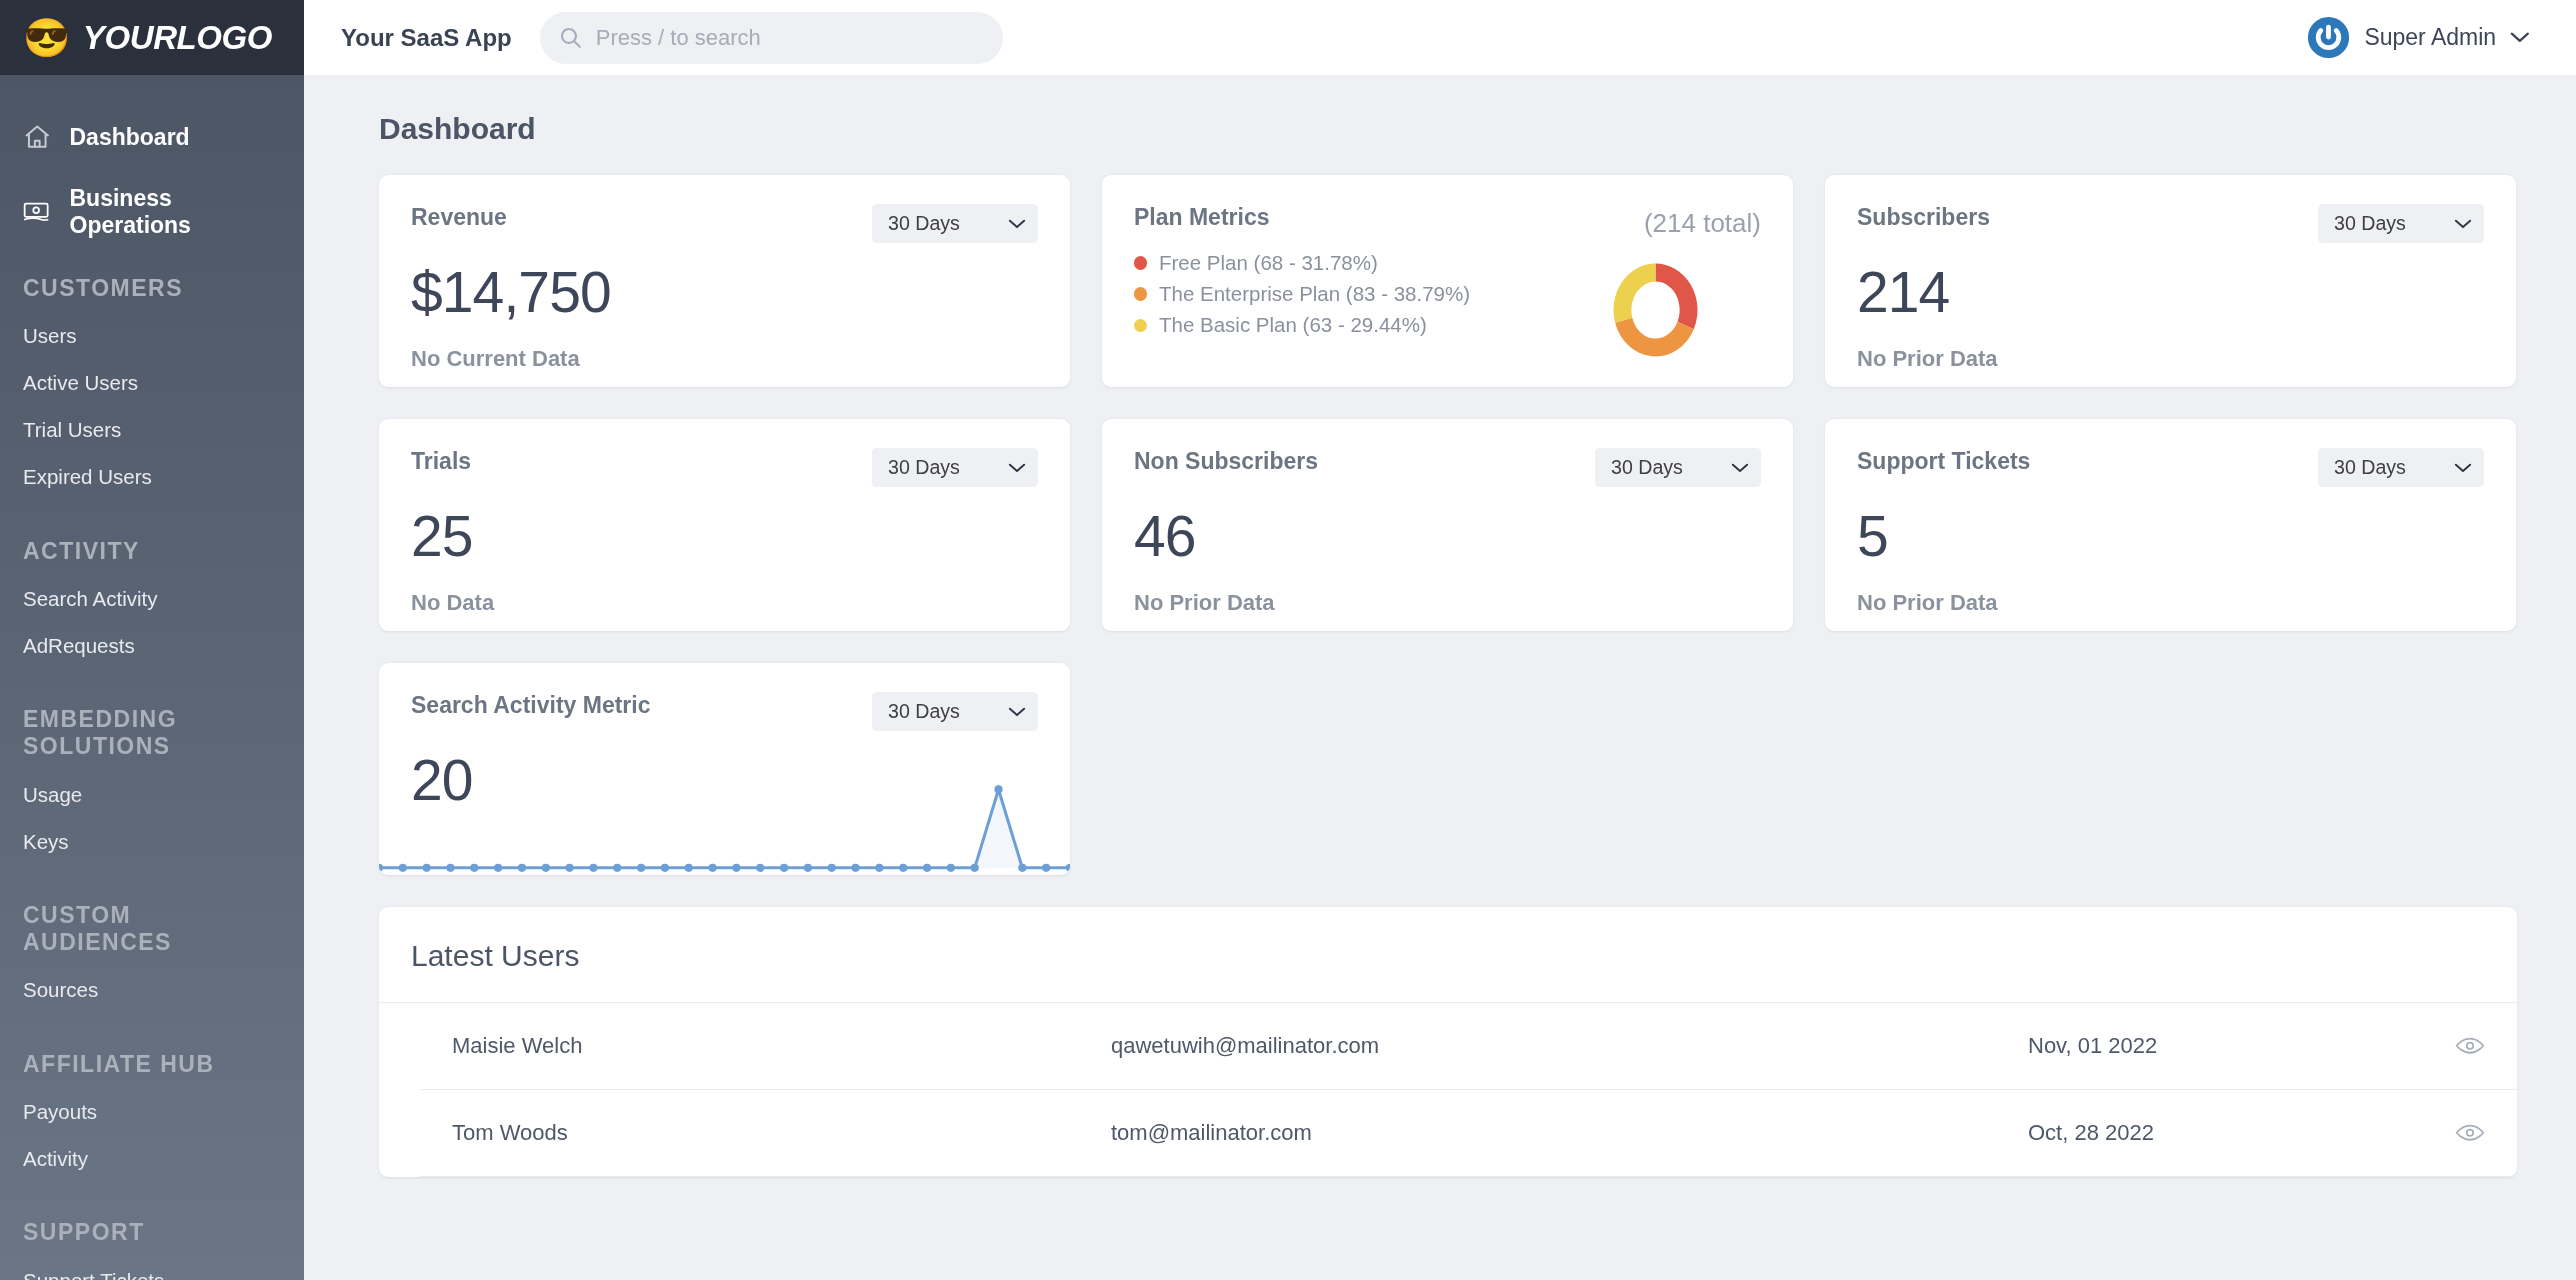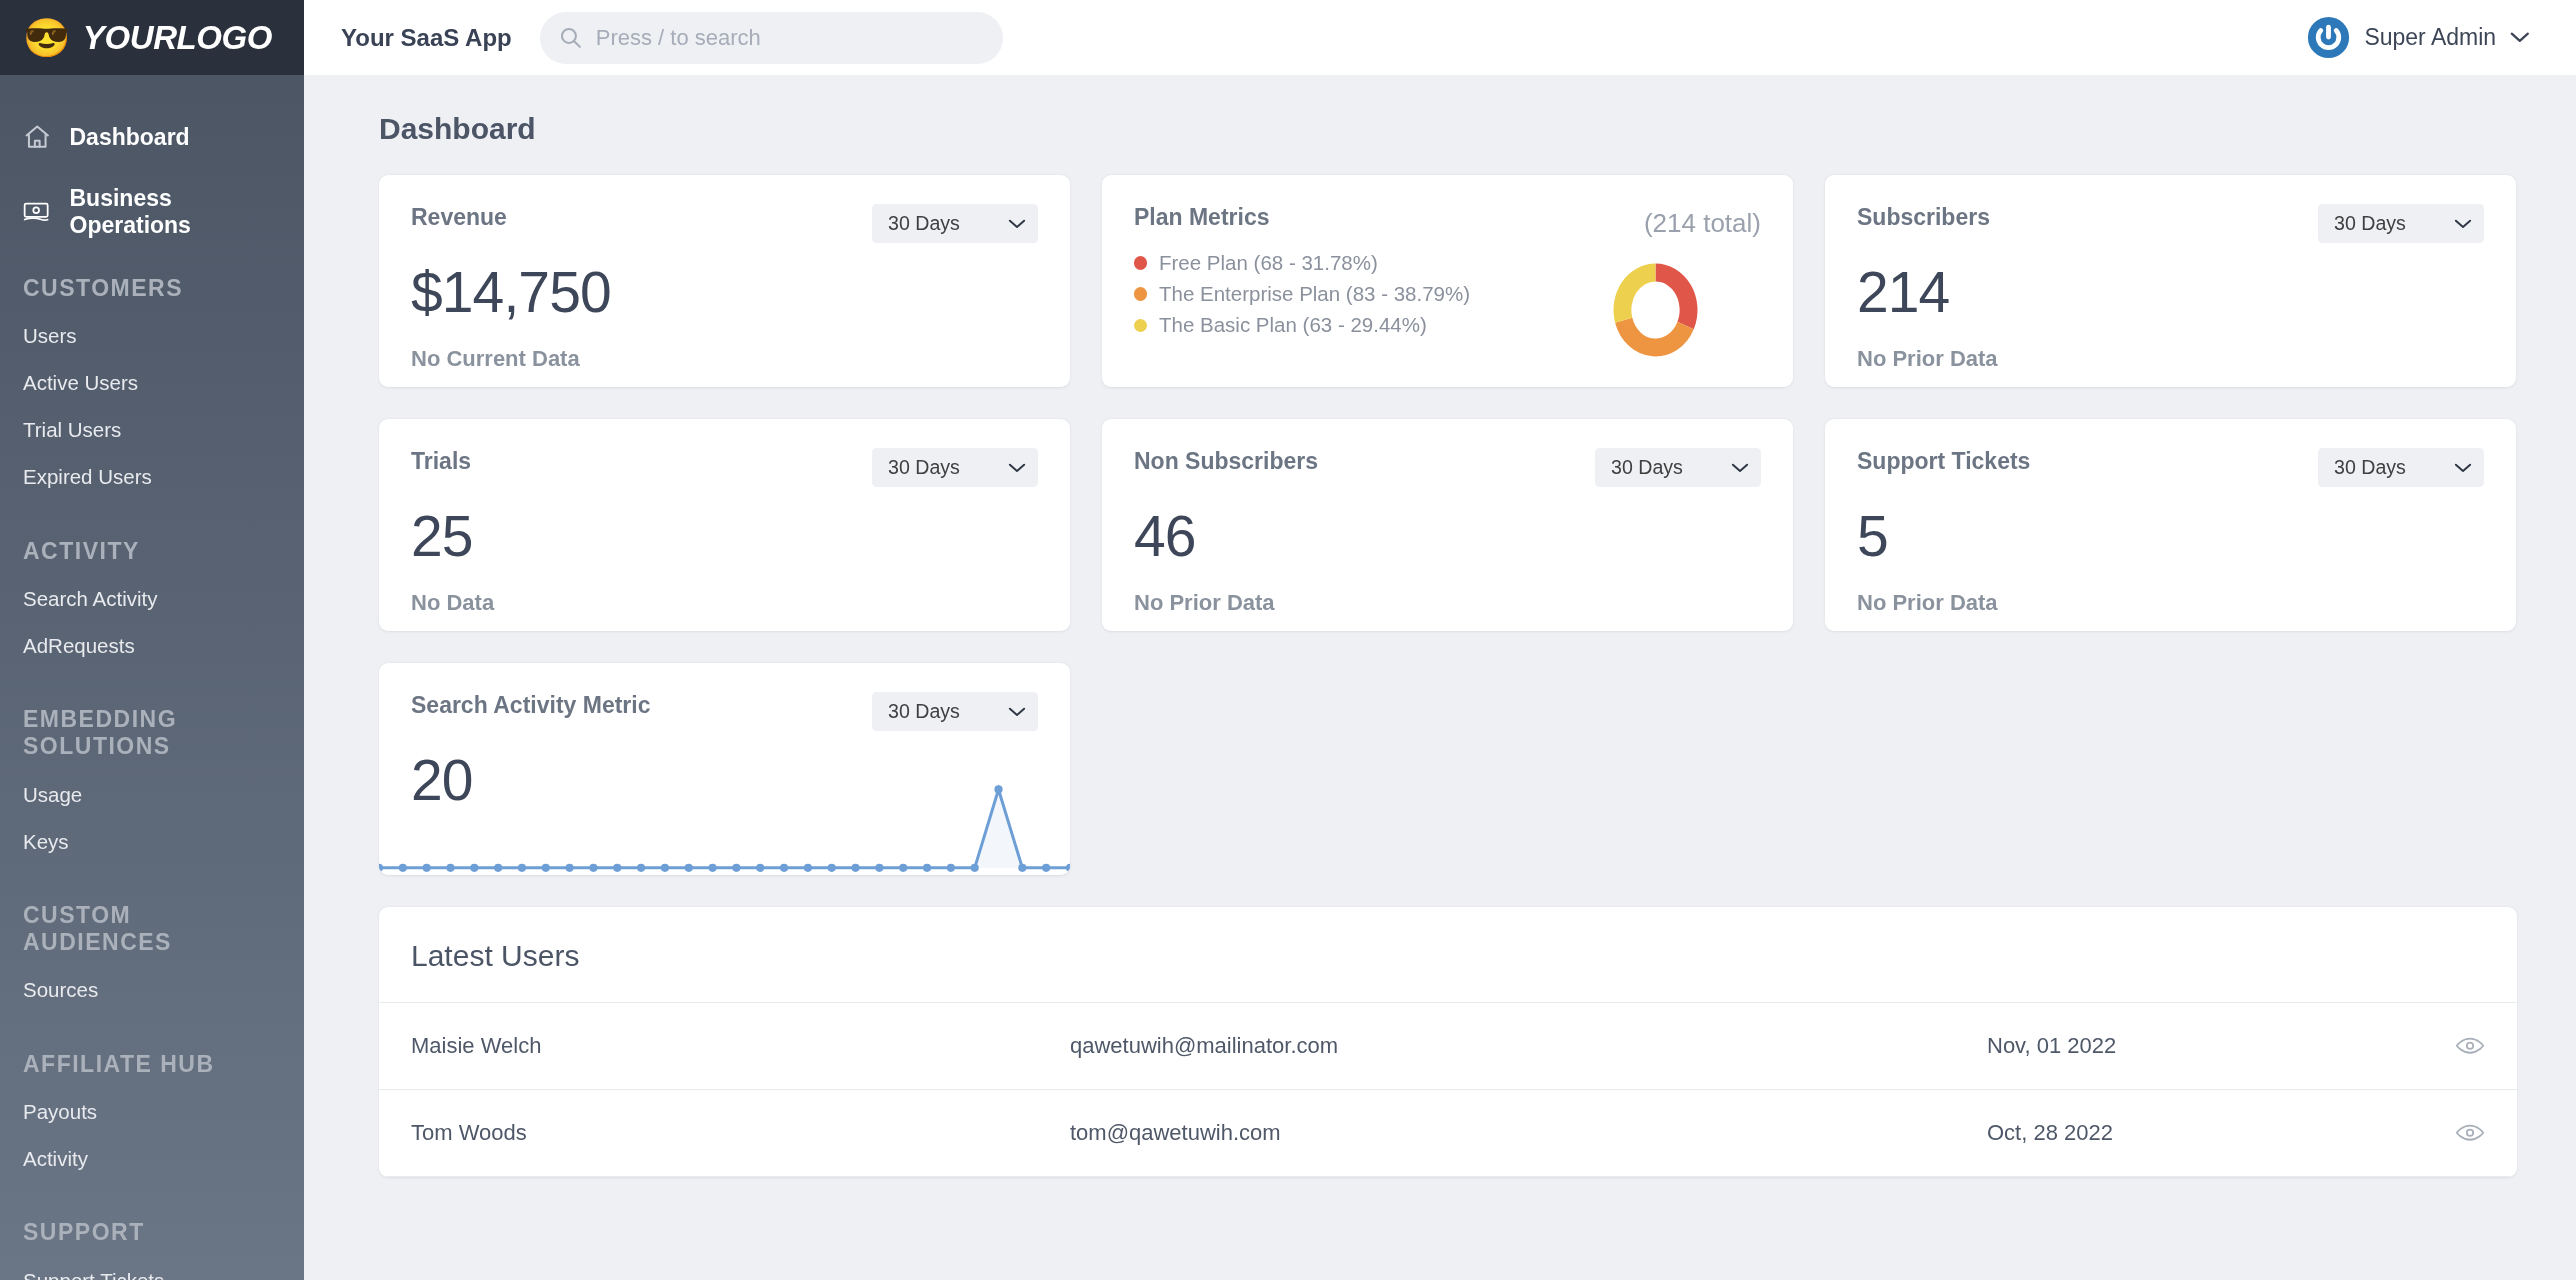--- a/index.html
+++ b/index.html
@@ -114,21 +114,21 @@
 
   
   .panel {
     background: #ffffff; border-radius: 9px; width: 2138px; margin-top: 32px;
     box-shadow: 0 0.9px 2.7px rgba(30,40,60,0.09); overflow: hidden;
   }
   .panel-h { padding: 32px 32px 28.5px 32px; font-size: 30px; color: #4b5566;
              border-bottom: 0.9px solid #e9ebf0; }
   .row {
     display: flex; align-items: center; height: 87px;
-    border-bottom: 0.9px solid #e9ebf0; padding: 0 32px;
+    border-bottom: 0.9px solid #e9ebf0; padding: 0 32px; margin-left: 41px;
   }
   .c-name { width: 659px; flex: 0 0 659px; font-size: 22px; color: #4f5868; }
   .c-email { width: 917px; flex: 0 0 917px; font-size: 22px; color: #4f5868; }
   .c-date { flex: 1 1 auto; font-size: 22px; color: #4f5868; }
   .c-act { width: 53px; flex: 0 0 53px; display: flex; justify-content: flex-end;
            cursor: pointer; }
   .eye svg { display: block; }
 </style>
 </head>
 <body>
@@ -406,21 +406,21 @@
               <svg width="30" height="21.4" viewBox="0 0 34 24" fill="none" stroke="#a9b0ba" stroke-width="2" stroke-linecap="round" stroke-linejoin="round">
                 <path d="M2 12s5.8-8 15-8 15 8 15 8-5.8 8-15 8-15-8-15-8z"></path>
                   <circle cx="17" cy="12" r="3.6"></circle>
               </svg>
             </span>
           </div>
         </div>
 
         <div class="row">
           <div class="c-name">Tom Woods</div>
-          <div class="c-email">tom@qawetuwih.com</div>
+          <div class="c-email">tom@mailinator.com</div>
           <div class="c-date">Oct, 28 2022</div>
           <div class="c-act">
             <span class="eye">
               <svg width="30" height="21.4" viewBox="0 0 34 24" fill="none" stroke="#a9b0ba" stroke-width="2" stroke-linecap="round" stroke-linejoin="round">
                 <path d="M2 12s5.8-8 15-8 15 8 15 8-5.8 8-15 8-15-8-15-8z"></path>
                   <circle cx="17" cy="12" r="3.6"></circle>
               </svg>
             </span>
           </div>
         </div>

